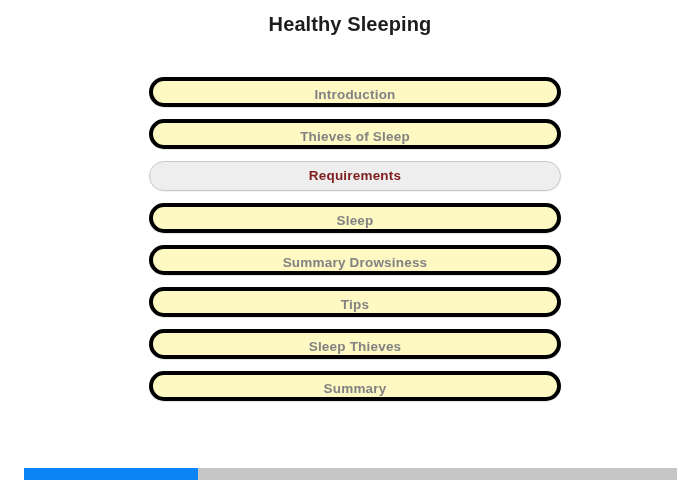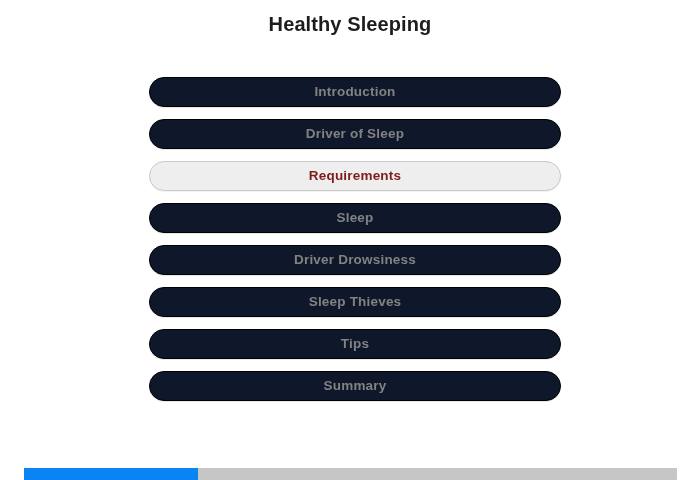--- a/index.html
+++ b/index.html
@@ -40,22 +40,22 @@
     left: 149px;
     top: 77px;
     width: 412px;
   }
   .nav-button {
     box-sizing: border-box;
     width: 412px;
     height: 30px;
     margin-bottom: 12px;
     border-radius: 15px;
-    background: #0f172a;
-    border: 1px solid #000000;
+    background: #fef9c3;
+    border: 4px solid #000000;
     box-shadow: 0 1px 1px rgba(0,0,0,0.10);
     color: #828282;
     font-size: 13.5px;
     font-weight: bold;
     line-height: 28px;
     text-align: center;
     cursor: pointer;
     user-select: none;
     letter-spacing: 0.2px;
   }
@@ -88,36 +88,36 @@
 
 <div id="page">
 
   <div class="page-title">Healthy Sleeping</div>
 
   <div class="nav-list">
     <div class="nav-button">
       <span>Introduction</span>
     </div>
     <div class="nav-button">
-      <span>Driver of Sleep</span>
+      <span>Thieves of Sleep</span>
     </div>
     <div class="nav-button active">
       <span>Requirements</span>
     </div>
     <div class="nav-button">
       <span>Sleep</span>
     </div>
     <div class="nav-button">
-      <span>Driver Drowsiness</span>
+      <span>Summary Drowsiness</span>
+    </div>
+    <div class="nav-button">
+      <span>Tips</span>
     </div>
     <div class="nav-button">
       <span>Sleep Thieves</span>
-    </div>
-    <div class="nav-button">
-      <span>Tips</span>
     </div>
     <div class="nav-button">
       <span>Summary</span>
     </div>
   </div>
 
   <div class="progress-track" style="background: rgb(198, 198, 198);">
     <div class="progress-fill" id="progress-fill" style="width: 26.6%; background: rgb(10, 132, 245);"></div>
   </div>
 

